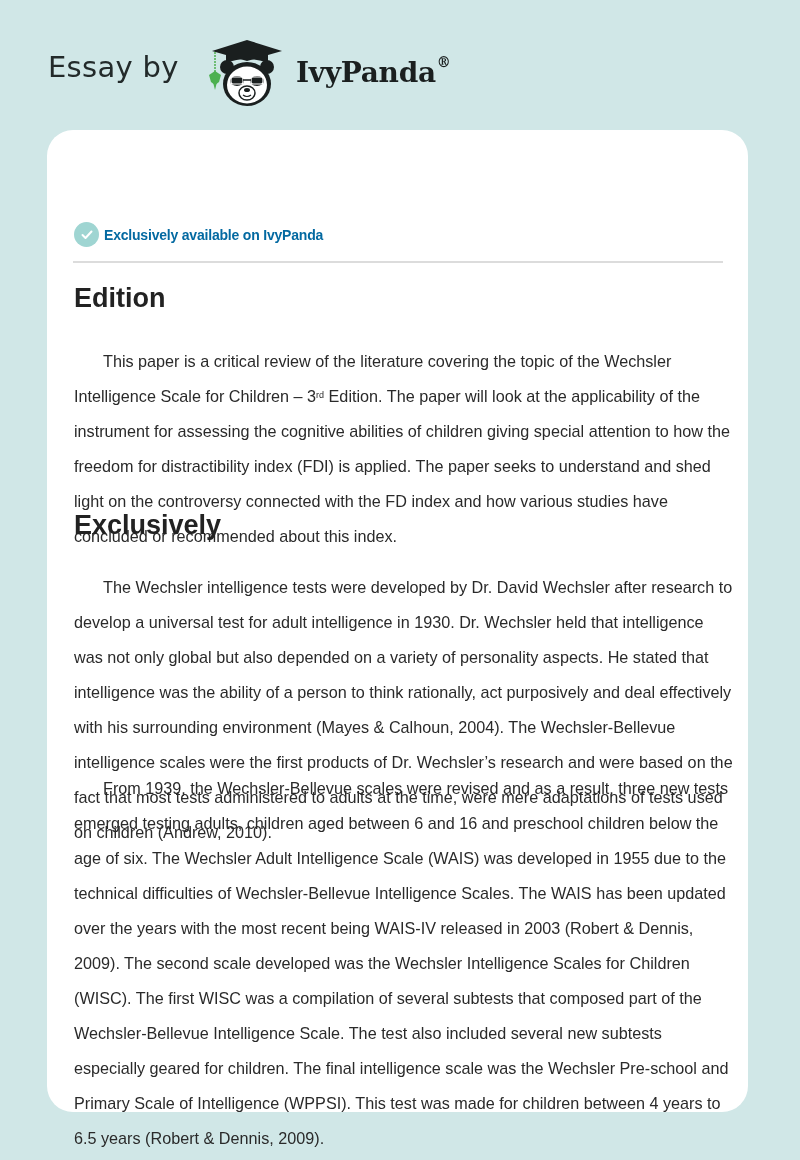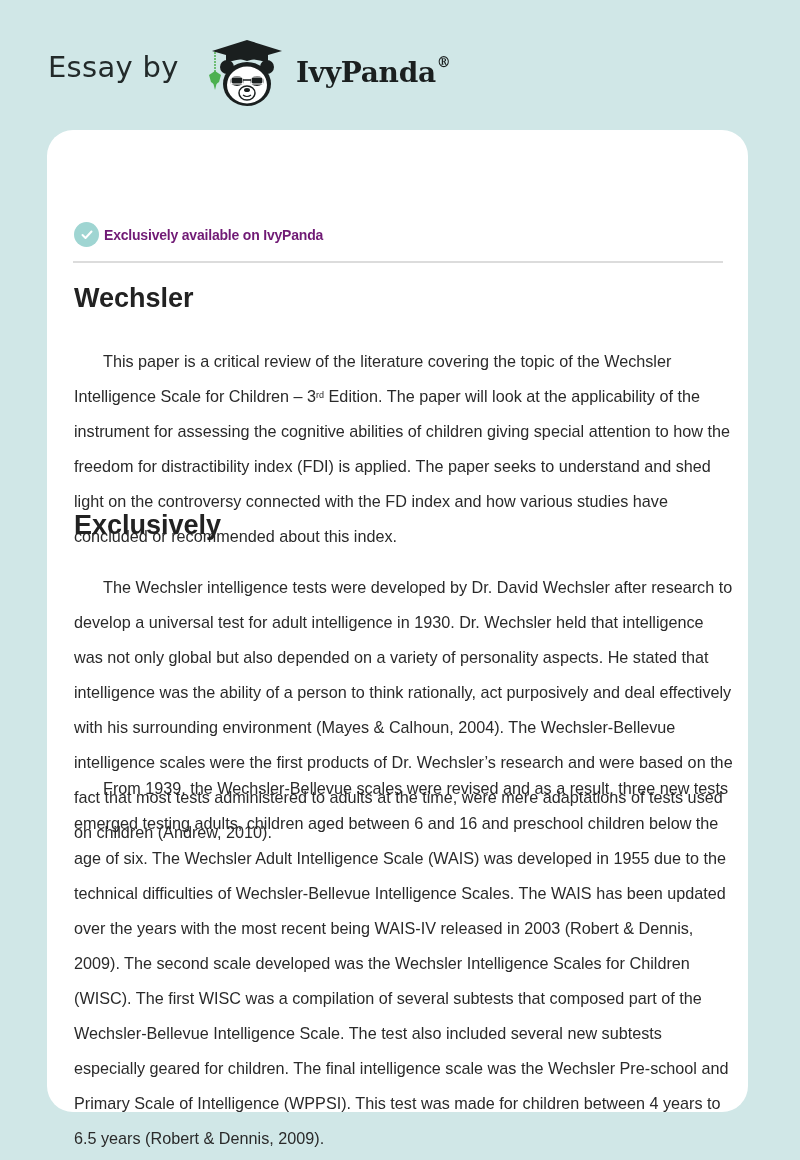--- a/index.html
+++ b/index.html
@@ -72,21 +72,21 @@
     }
     .check-icon {
       width: 25px; height: 25px;
       border-radius: 50%;
       background: #9fd5d2;
       display: flex; align-items: center; justify-content: center;
     }
     .exclusive-text {
       font-size: 14px;
       font-weight: bold;
-      color: #701a75;
+      color: #0369a1;
       letter-spacing: -0.2px;
     }
     .divider {
       position: absolute;
       left: 26px; top: 131px;
       width: 650px; height: 2px;
       background: #dcdcdc;
     }
     .section-heading {
       position: absolute;
@@ -146,21 +146,21 @@
       <svg width="12" height="10" viewBox="0 0 12 10">
           <path d="M1.5,5 L4.5,8 L10.5,1.5" fill="none" stroke="#ffffff" stroke-width="2" stroke-linecap="round" stroke-linejoin="round"></path>
         </svg>
     </span>
     <span class="exclusive-text">Exclusively available on IvyPanda</span>
   </div>
 
   <div class="divider"></div>
 
   <section>
-    <h2 class="section-heading" style="top:153px;">Wechsler</h2>
+    <h2 class="section-heading" style="top:153px;">Edition</h2>
     <p class="para" style="top:214px;"><span>This paper is a critical review of the literature covering the topic of the Wechsler Intelligence Scale for Children – 3</span><sup>rd</sup><span> Edition. The paper will look at the applicability of the instrument for assessing the cognitive abilities of children giving special attention to how the freedom for distractibility index (FDI) is applied. The paper seeks to understand and shed light on the controversy connected with the FD index and how various studies have concluded or recommended about this index.</span></p>
   </section>
 
   <section>
     <h2 class="section-heading" style="top:380px;">Exclusively</h2>
     <p class="para" style="top:440px;">The Wechsler intelligence tests were developed by Dr. David Wechsler after research to develop a universal test for adult intelligence in 1930. Dr. Wechsler held that intelligence was not only global but also depended on a variety of personality aspects. He stated that intelligence was the ability of a person to think rationally, act purposively and deal effectively with his surrounding environment (Mayes &amp; Calhoun, 2004). The Wechsler-Bellevue intelligence scales were the first products of Dr. Wechsler’s research and were based on the fact that most tests administered to adults at the time, were mere adaptations of tests used on children (Andrew, 2010).</p>
     <p class="para" style="top:641px;">From 1939, the Wechsler-Bellevue scales were revised and as a result, three new tests emerged testing adults, children aged between 6 and 16 and preschool children below the age of six. The Wechsler Adult Intelligence Scale (WAIS) was developed in 1955 due to the technical difficulties of Wechsler-Bellevue Intelligence Scales. The WAIS has been updated over the years with the most recent being WAIS-IV released in 2003 (Robert &amp; Dennis, 2009). The second scale developed was the Wechsler Intelligence Scales for Children (WISC). The first WISC was a compilation of several subtests that composed part of the Wechsler-Bellevue Intelligence Scale. The test also included several new subtests especially geared for children. The final intelligence scale was the Wechsler Pre-school and Primary Scale of Intelligence (WPPSI). This test was made for children between 4 years to 6.5 years (Robert &amp; Dennis, 2009).</p>
   </section>
 </main>
 

